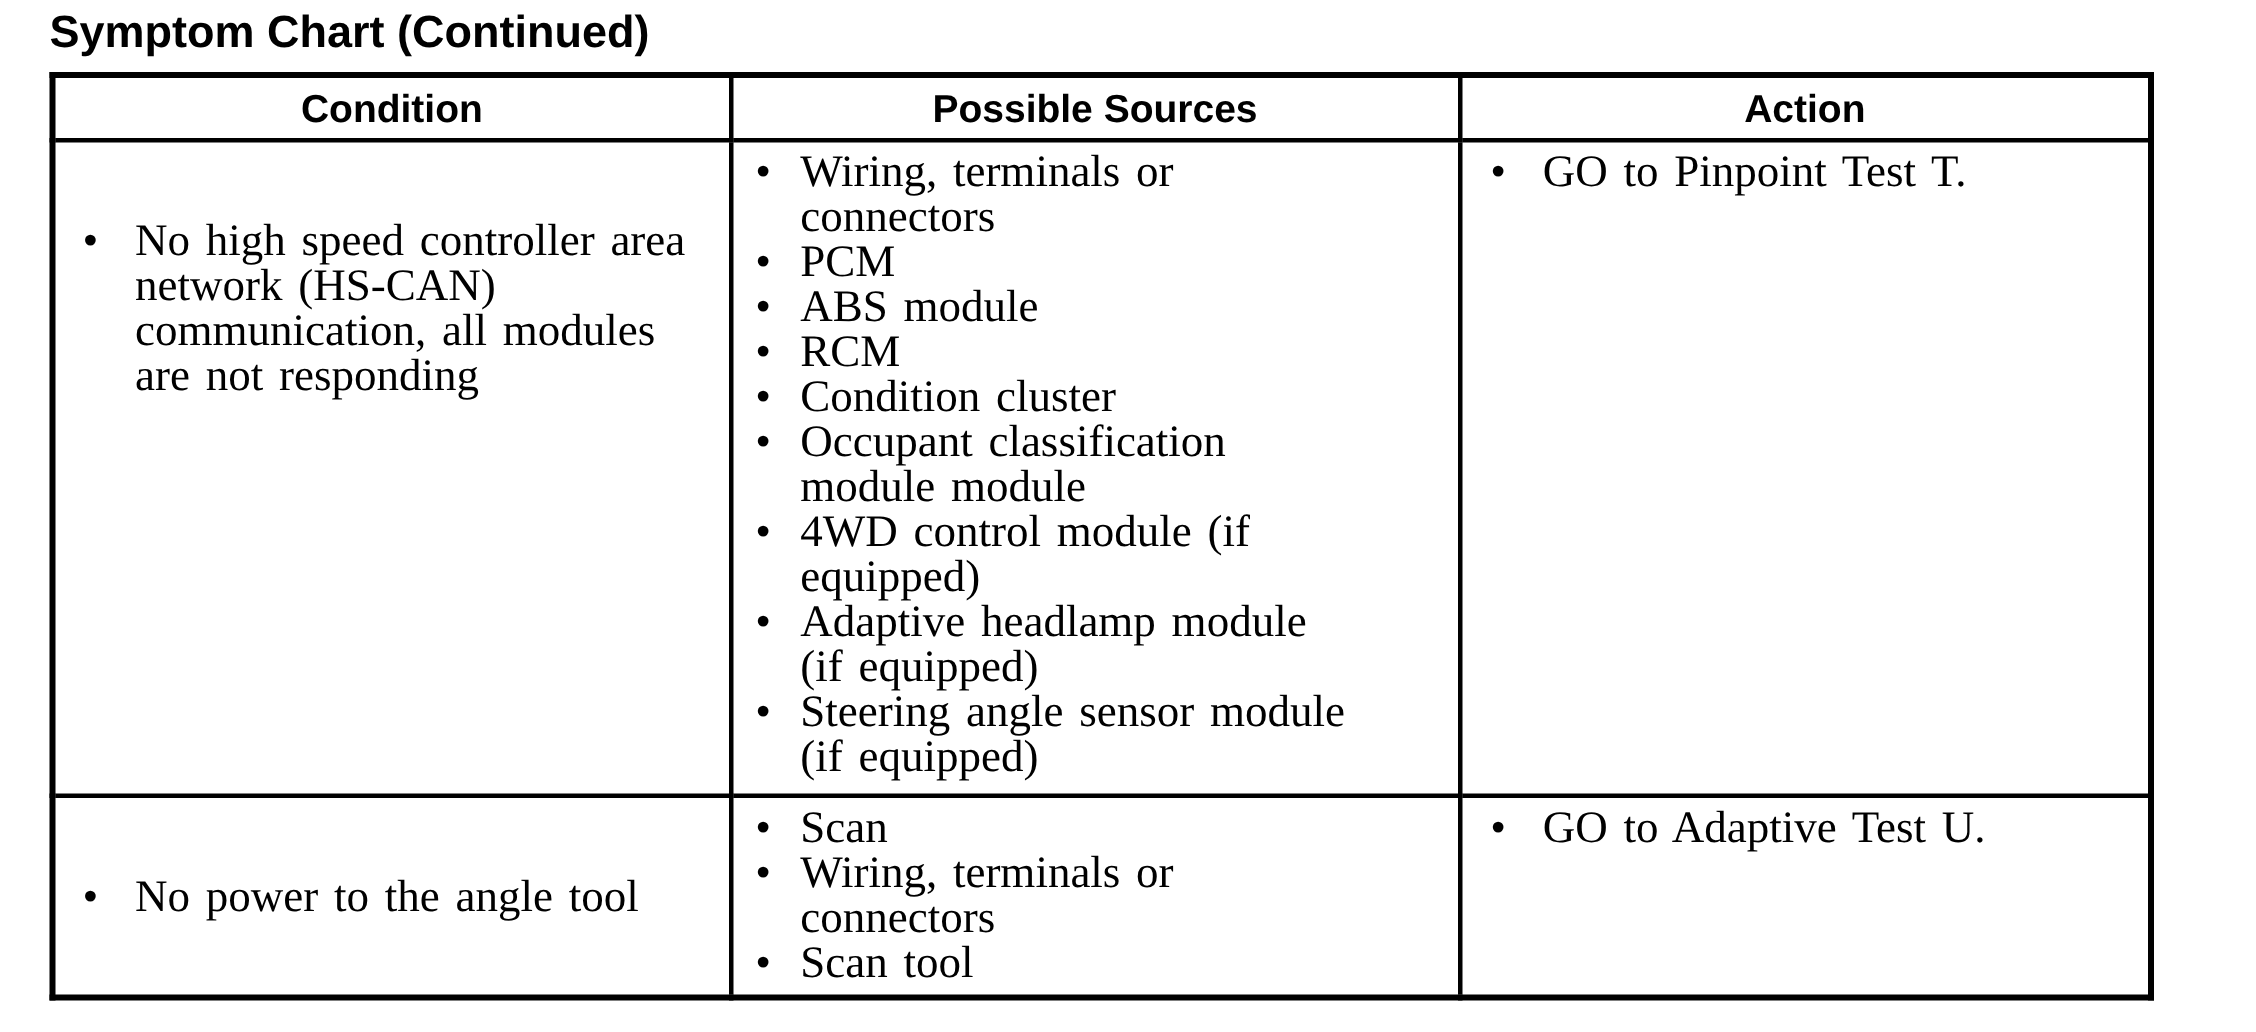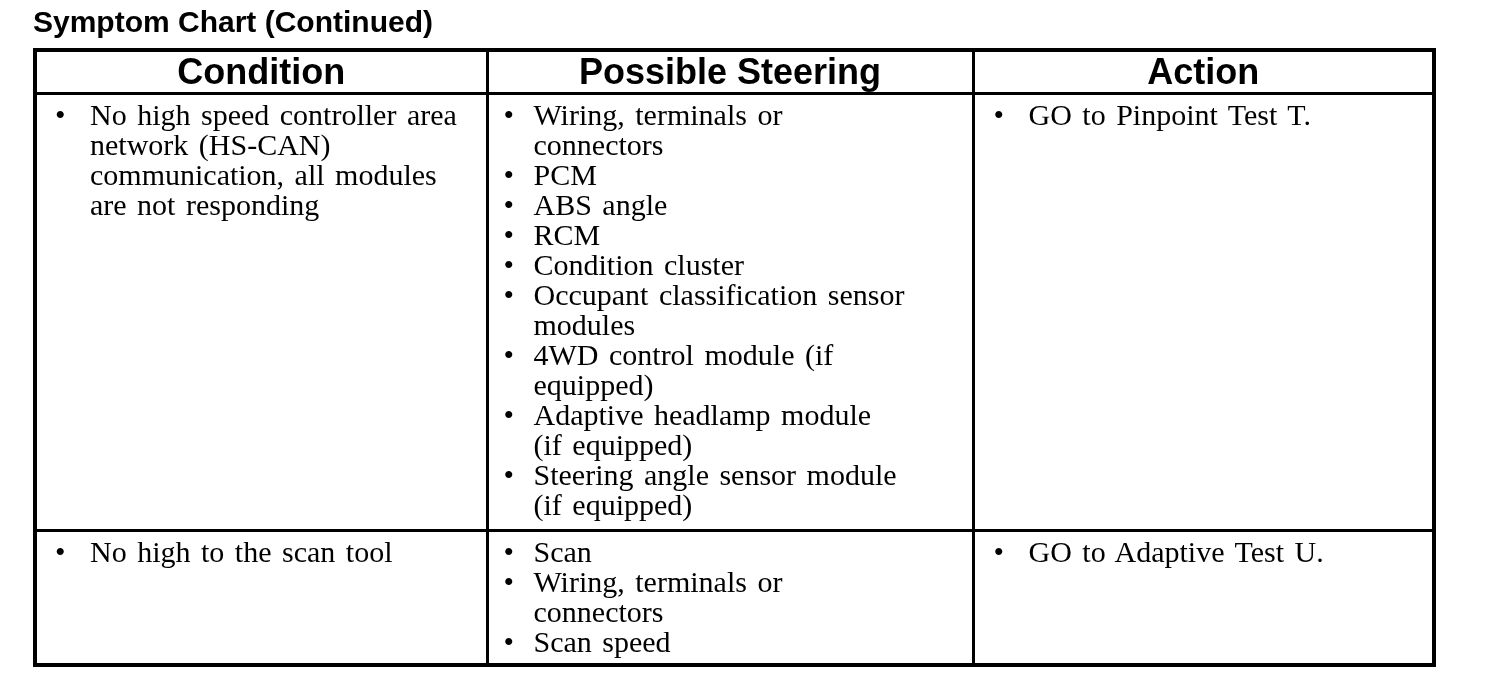--- a/index.html
+++ b/index.html
@@ -38,21 +38,21 @@
     table-layout: fixed;
     border: 4px solid #000000;
   }
   col.c1 { width: 452px; }
   col.c2 { width: 486px; }
   col.c3 { width: 461px; }
   th {
     border: 3px solid #000000;
     font-family: "Liberation Sans", sans-serif;
     font-weight: bold;
-    font-size: 36px;
+    font-size: 26px;
     line-height: 30px;
     text-align: center;
     vertical-align: middle;
     height: 40px;
     padding: 0;
   }
   td {
     border: 3px solid #000000;
     vertical-align: top;
     padding: 5px 6px 5px 0;
@@ -79,39 +79,39 @@
     position: absolute;
     top: 0;
     line-height: 30px;
   }
   td.c1 .bullet { left: 18px; }
   td.c2 .bullet { left: 15px; }
   td.c3 .bullet { left: 19px; }
   .item-text {
     display: block;
   }
-  td.c1 .item-text { max-width: 380px; }
+  td.c1 .item-text { max-width: 380px; margin-top: 46px; }
   td.c2 .item-text { max-width: 374px; }
   td.c3 .item-text { max-width: 380px; }
 </style>
 </head>
 <body>
 
 <div class="page">
   <h1 class="title">Symptom Chart (Continued)</h1>
   <table class="symptom-table">
     <colgroup>
       <col class="c1">
       <col class="c2">
       <col class="c3">
     </colgroup>
     <thead>
       <tr>
         <th>Condition</th>
-        <th>Possible Steering</th>
+        <th>Possible Sources</th>
         <th>Action</th>
       </tr>
     </thead>
     <tbody id="table-body">
         <tr class="row0">
           <td class="c1">
             <ul class="bullet-list">
               <li>
                 <span class="bullet">•</span>
                 <span class="item-text">No high speed controller area network (HS-CAN) communication, all modules are not responding</span>
@@ -123,33 +123,33 @@
               <li>
                 <span class="bullet">•</span>
                 <span class="item-text">Wiring, terminals or connectors</span>
               </li>
               <li>
                 <span class="bullet">•</span>
                 <span class="item-text">PCM</span>
               </li>
               <li>
                 <span class="bullet">•</span>
-                <span class="item-text">ABS angle</span>
+                <span class="item-text">ABS module</span>
               </li>
               <li>
                 <span class="bullet">•</span>
                 <span class="item-text">RCM</span>
               </li>
               <li>
                 <span class="bullet">•</span>
                 <span class="item-text">Condition cluster</span>
               </li>
               <li>
                 <span class="bullet">•</span>
-                <span class="item-text">Occupant classification sensor modules</span>
+                <span class="item-text">Occupant classification module module</span>
               </li>
               <li>
                 <span class="bullet">•</span>
                 <span class="item-text">4WD control module (if equipped)</span>
               </li>
               <li>
                 <span class="bullet">•</span>
                 <span class="item-text">Adaptive headlamp module (if equipped)</span>
               </li>
               <li>
@@ -165,37 +165,37 @@
                 <span class="item-text">GO to Pinpoint Test T.</span>
               </li>
             </ul>
           </td>
         </tr>
         <tr class="row1">
           <td class="c1">
             <ul class="bullet-list">
               <li>
                 <span class="bullet">•</span>
-                <span class="item-text">No high to the scan tool</span>
+                <span class="item-text">No power to the angle tool</span>
               </li>
             </ul>
           </td>
           <td class="c2">
             <ul class="bullet-list">
               <li>
                 <span class="bullet">•</span>
                 <span class="item-text">Scan</span>
               </li>
               <li>
                 <span class="bullet">•</span>
                 <span class="item-text">Wiring, terminals or connectors</span>
               </li>
               <li>
                 <span class="bullet">•</span>
-                <span class="item-text">Scan speed</span>
+                <span class="item-text">Scan tool</span>
               </li>
             </ul>
           </td>
           <td class="c3">
             <ul class="bullet-list">
               <li>
                 <span class="bullet">•</span>
                 <span class="item-text">GO to Adaptive Test U.</span>
               </li>
             </ul>

